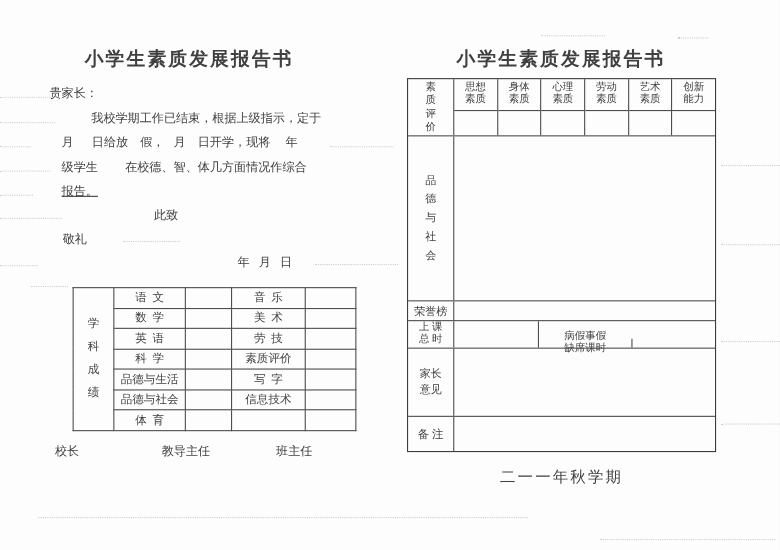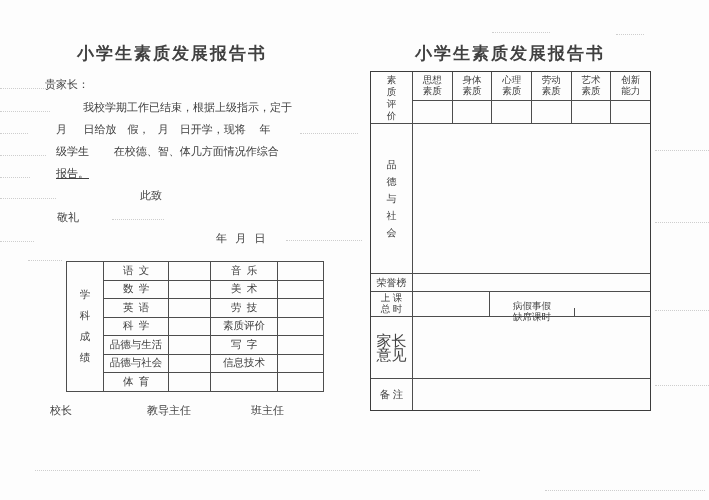--- a/index.html
+++ b/index.html
@@ -227,26 +227,27 @@
     <div class="rt-row" style="height:25px;justify-content:flex-end;">
       <div class="lbl-col two-line att-label">上 课
 总 时</div>
       <div class="cell-b" style="width:77px;flex:0 0 77px;"></div>
       <div class="cell-b two-line att-label" style="width:85px;flex:0 0 85px;margin-top:16px;">病假事假
 缺席课时</div>
       <div class="blank"></div>
     </div>
 
     <div class="rt-row" style="height:62px;">
-      <div class="lbl-col two-line" style="font-size:15px;line-height:14px;">家长
+      <div class="lbl-col two-line" style="font-size:10px;line-height:14px;">家长
 意见</div>
       <div class="blank"></div>
     </div>
 
     <div class="rt-row" style="flex:1;">
       <div class="lbl-col" style="font-size:10.5px;white-space:pre;">备 注</div>
       <div class="blank"></div>
     </div>
 
   </div>
 
+  <div class="footer-sem">二一一年秋学期</div>
 
 </div>
 
 </body></html>

